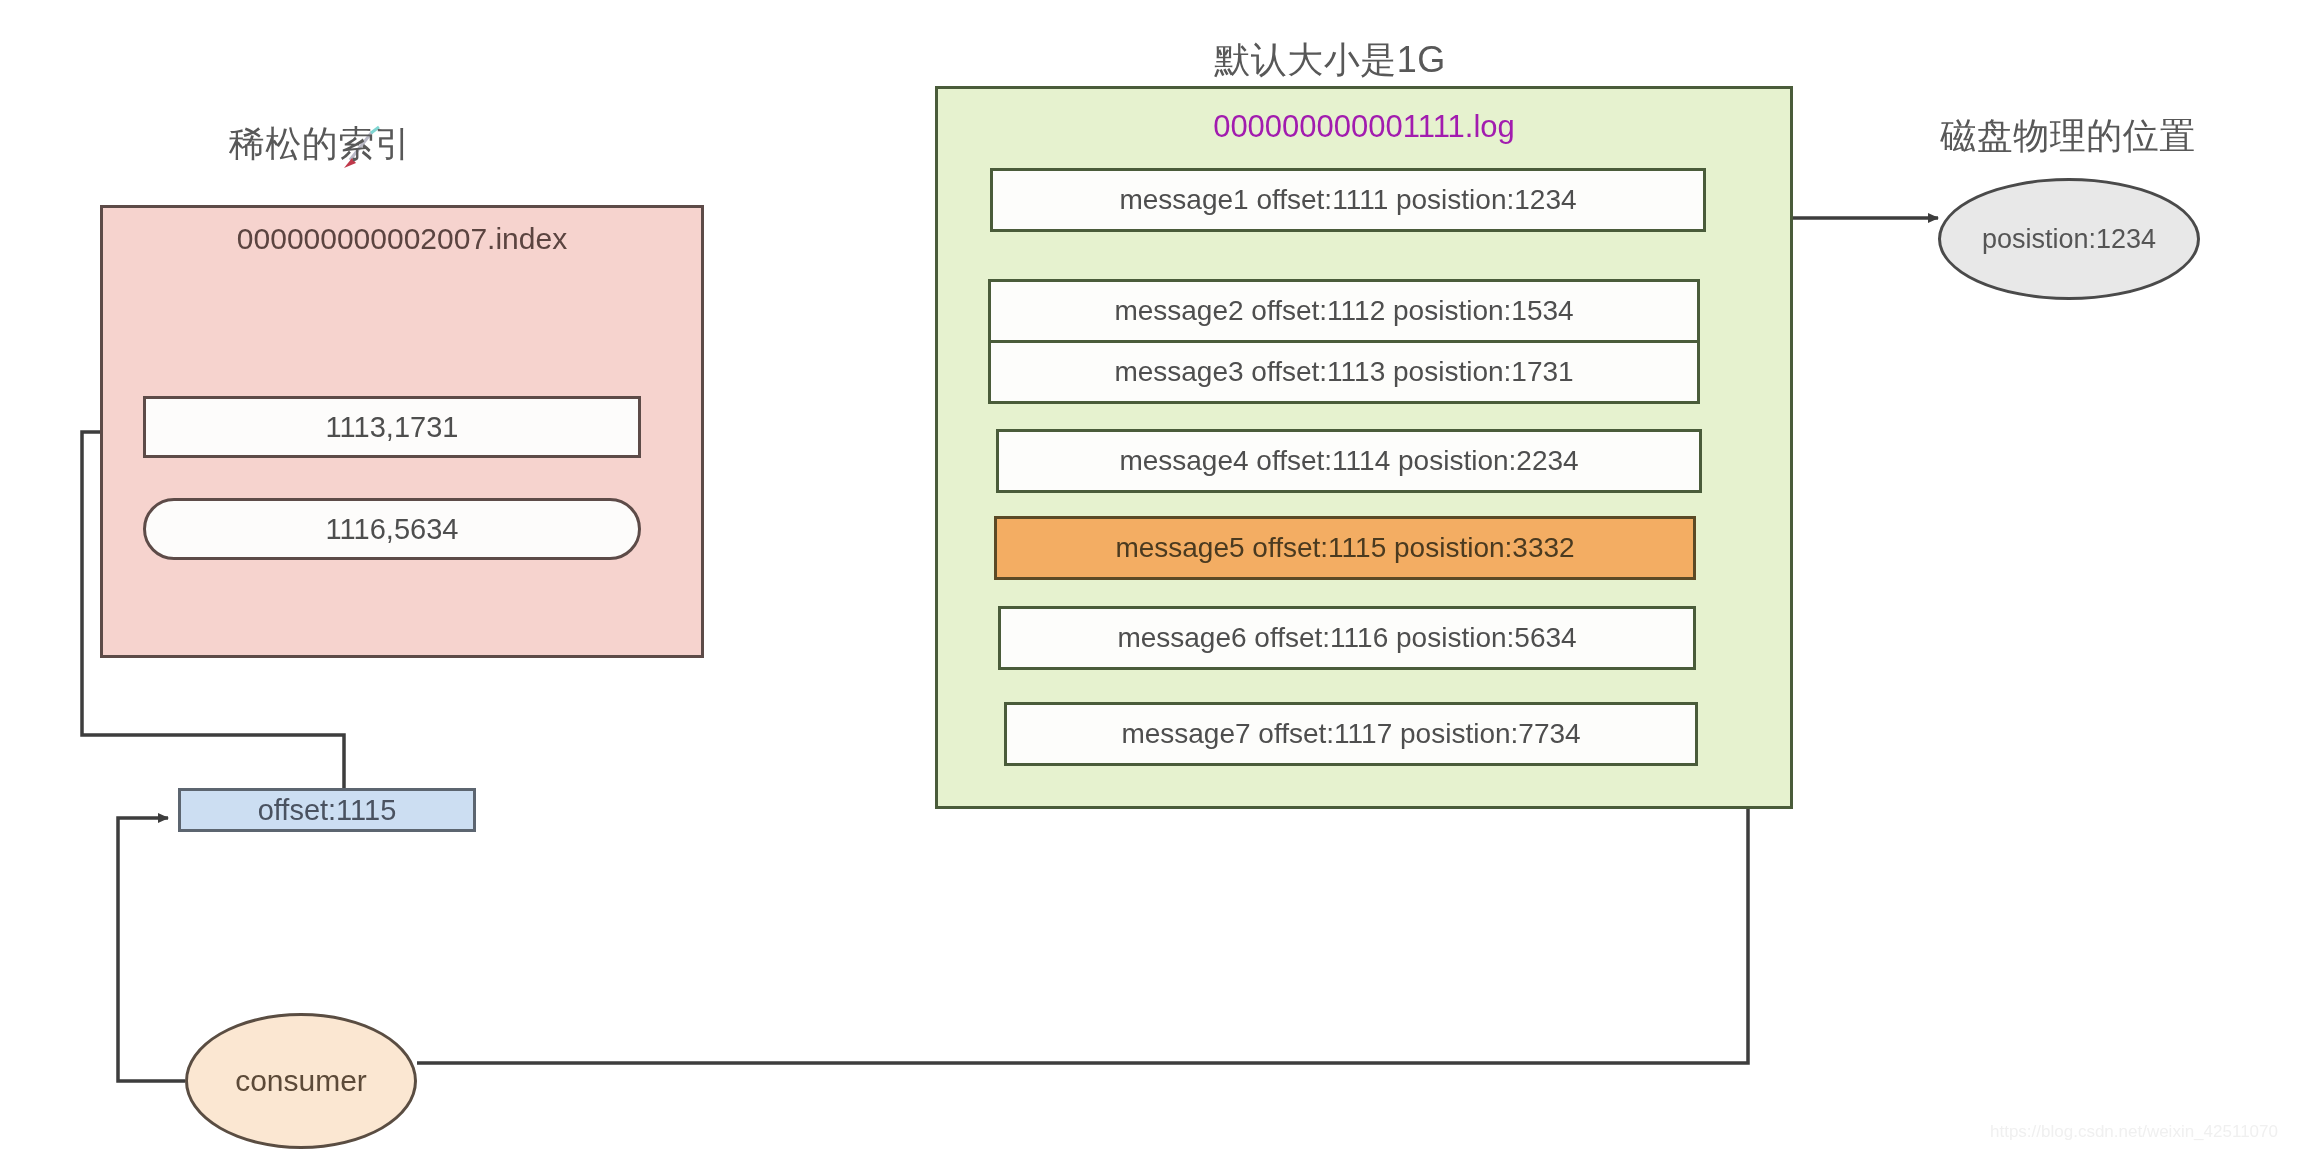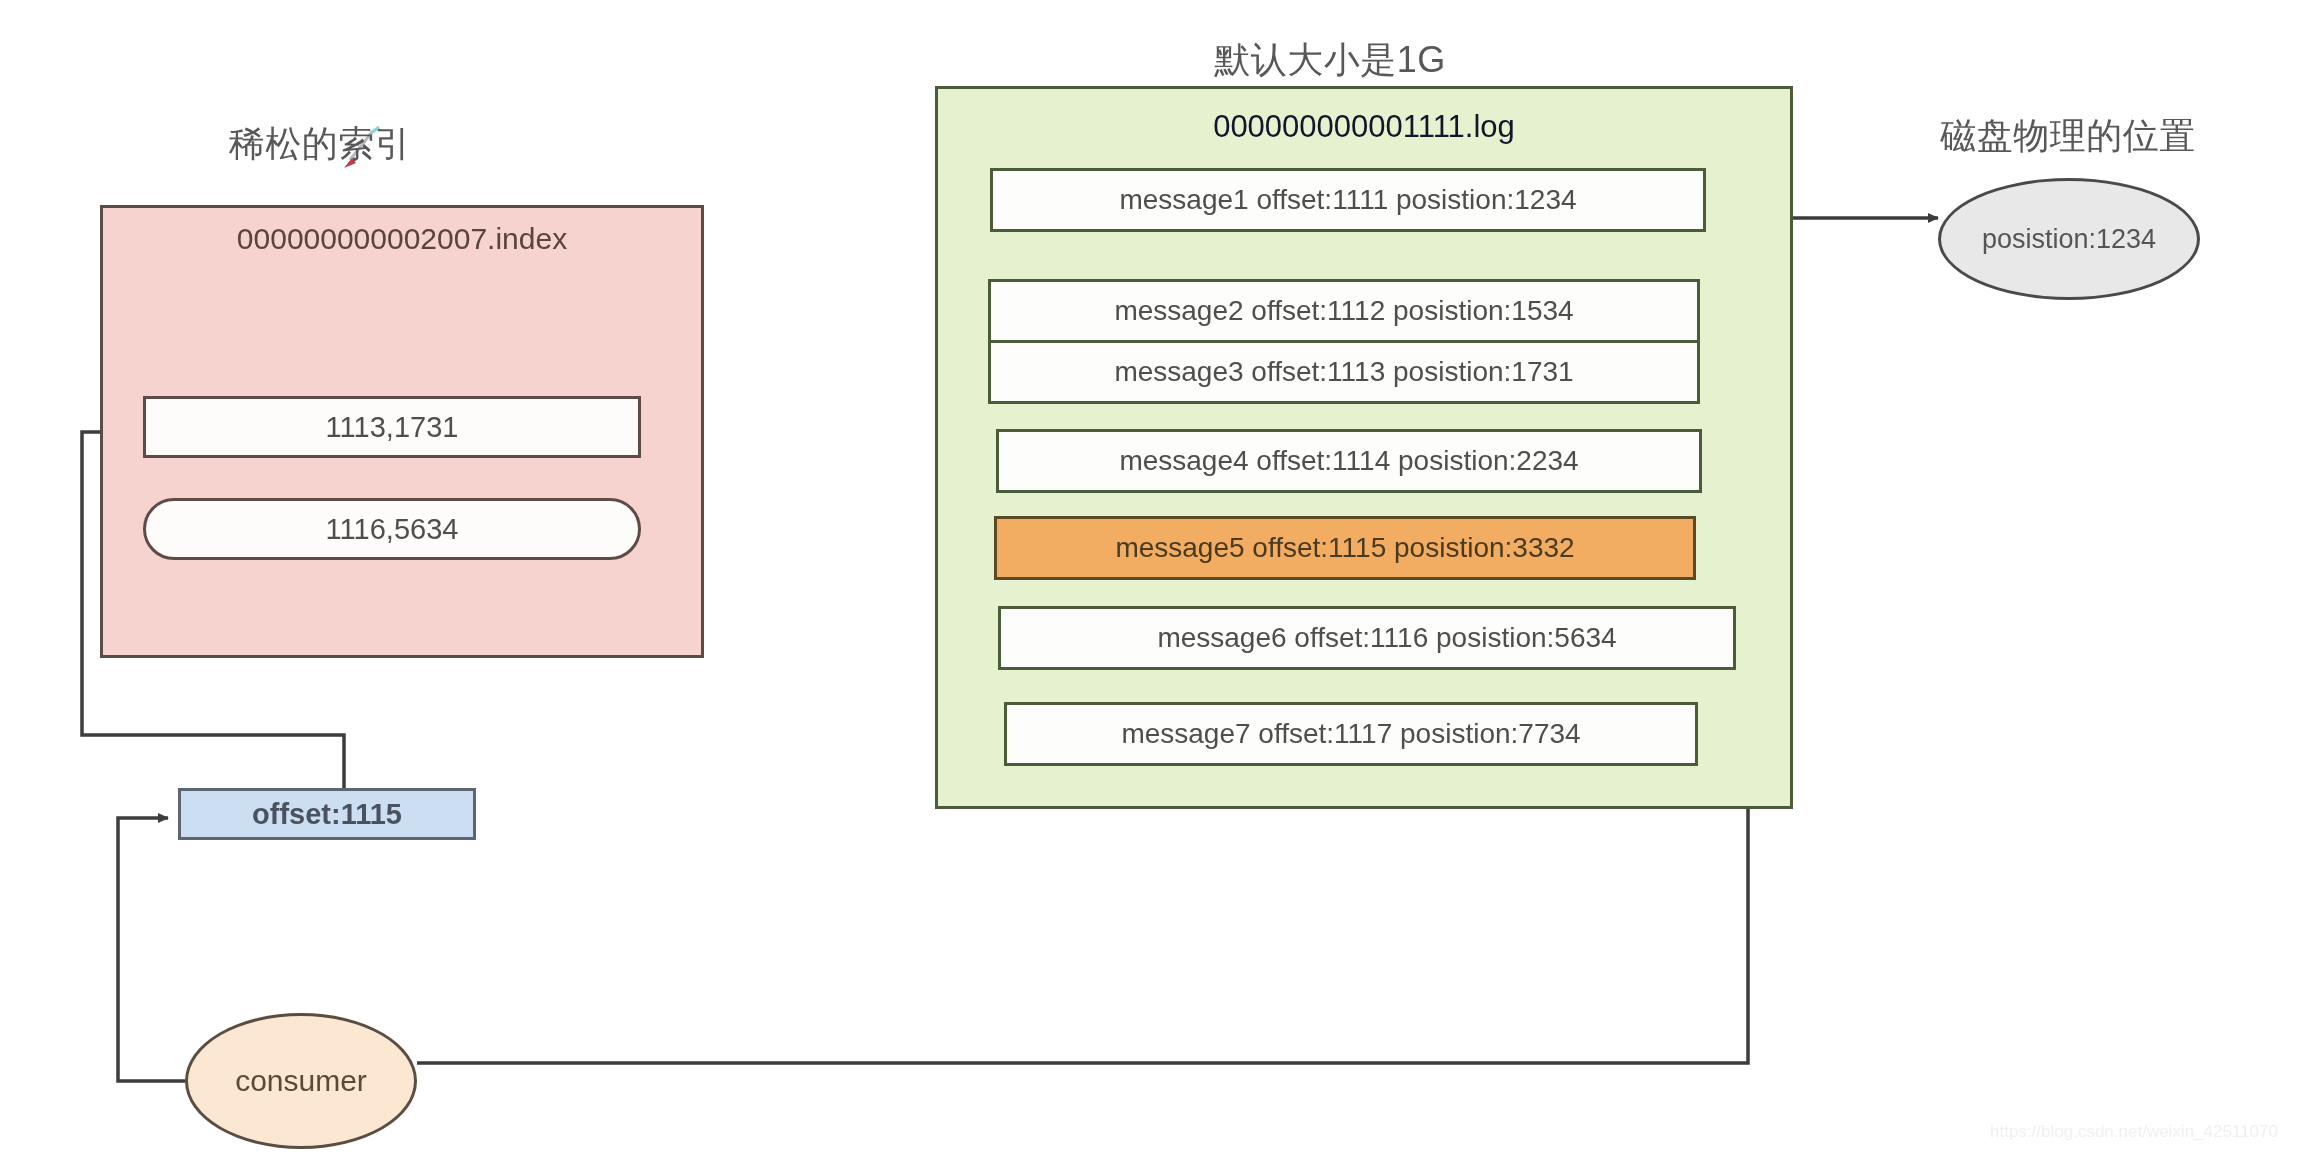--- a/index.html
+++ b/index.html
@@ -76,21 +76,21 @@
     background: #e6f2cf;
     border: 3px solid #4a5c3a;
   }
   .log-title {
     position: absolute;
     top: 20px;
     left: 0;
     width: 100%;
     text-align: center;
     font-size: 31px;
-    color: #0f172a;
+    color: #a21caf;
     white-space: nowrap;
   }
   .msg-row {
     position: absolute;
     height: 58px;
     background: #fdfdfb;
     border: 3px solid #4a5c3a;
     display: flex;
     align-items: center;
     justify-content: center;
@@ -102,29 +102,28 @@
     background: #f3ad63;
     border-color: #5b4a26;
     color: #4a3a20;
   }
 
   
   .offset-box {
     left: 178px;
     top: 788px;
     width: 298px;
-    height: 52px;
+    height: 44px;
     background: #ccdef2;
     border: 3px solid #5c6570;
     display: flex;
     align-items: center;
     justify-content: center;
     font-size: 29px;
     color: #4a5260;
-    font-weight: bold;
   }
 
   
   .ellipse {
     display: flex;
     align-items: center;
     justify-content: center;
     border-radius: 50%;
     font-size: 27px;
     white-space: nowrap;
@@ -223,21 +222,21 @@
     <div class="msg-row" style="left:52px;  top:79px;  width:710px;">message1   offset:1111   posistion:1234</div>
 
     <div class="msg-row" style="left:50px;  top:166px; width:706px;margin-top:24px;">message2   offset:1112   posistion:1534</div>
 
     <div class="msg-row" style="left:50px;  top:251px; width:706px;">message3   offset:1113   posistion:1731</div>
 
     <div class="msg-row" style="left:58px;  top:340px; width:700px;">message4   offset:1114   posistion:2234</div>
 
     <div class="msg-row highlight" style="left:56px; top:427px; width:696px;">message5   offset:1115   posistion:3332</div>
 
-    <div class="msg-row" style="left:60px;  top:517px; width:692px;padding-left:40px;">message6   offset:1116   posistion:5634</div>
+    <div class="msg-row" style="left:60px;  top:517px; width:692px;">message6   offset:1116   posistion:5634</div>
 
     <div class="msg-row" style="left:66px;  top:613px; width:688px;">message7   offset:1117   posistion:7734</div>
   </div>
 
   <div class="abs offset-box">offset:1115</div>
 
   <div class="abs ellipse consumer-ellipse">consumer</div>
 
   <div class="abs ellipse disk-ellipse">posistion:1234</div>
 

